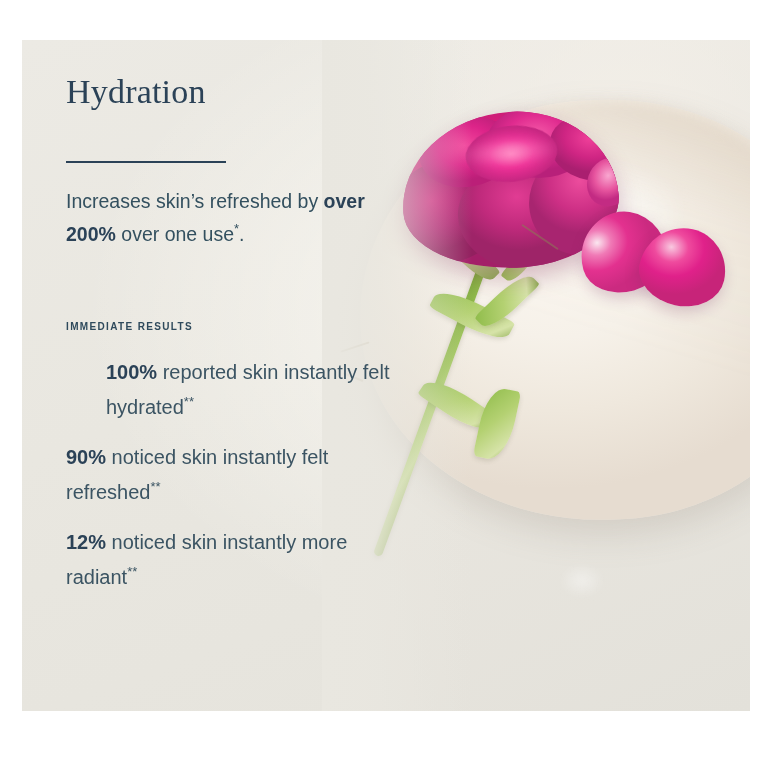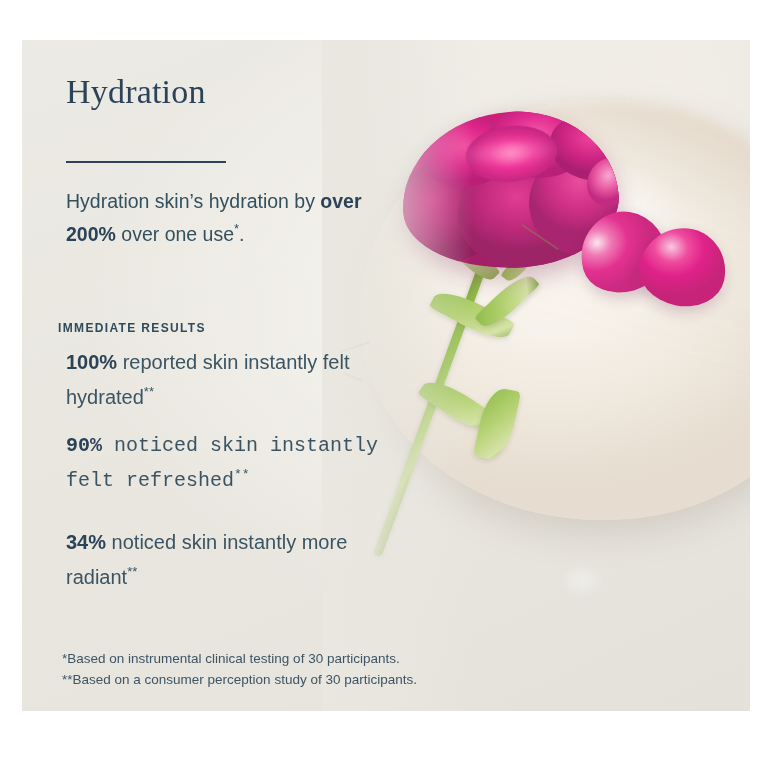--- a/index.html
+++ b/index.html
@@ -267,39 +267,39 @@
     width: 320px;
     font-size: 19.5px;
     line-height: 27px;
     color: #33505f;
   }
   .subtitle b { font-weight: 700; color: #2b4257; }
   .sup { font-size: 13px; vertical-align: super; }
 
   .section-label {
     position: absolute;
-    left: 36px;
+    left: 44px;
     top: 281px;
-    font-size: 12px;
+    font-size: 10px;
     font-weight: 700;
     letter-spacing: 1.35px;
     color: #2f4a5c;
   }
 
   .stat {
     position: absolute;
     left: 44px;
     width: 330px;
     font-size: 20px;
     line-height: 29px;
     color: #3b5463;
   }
   .stat b { font-weight: 700; color: #2b4257; }
-  .stat-0 { top: 308px; }
-  .stat-1 { top: 391px; font-family: Liberation Mono, monospace; }
+  .stat-0 { top: 318px; margin-left: 40px; }
+  .stat-1 { top: 403px; }
   .stat-2 { top: 488px; }
 
   .footnotes {
     position: absolute;
     left: 40px;
     top: 608px;
     font-size: 13.5px;
     line-height: 21px;
     color: #3d5465;
     white-space: nowrap;
@@ -354,37 +354,33 @@
 
     <div id="text-col">
 
       <div class="title">
         <span>Hydration</span><br>
       </div>
 
       <div class="rule"></div>
 
       <div class="subtitle">
-        <span>Hydration skin’s hydration by </span><b>over 200%</b><span> over one use</span><span class="sup">*</span><span>.</span>
+        <span>Increases skin’s refreshed by </span><b>over 200%</b><span> over one use</span><span class="sup">*</span><span>.</span>
       </div>
 
       <div class="section-label">IMMEDIATE RESULTS</div>
 
       <div class="stat stat-0">
         <b>100%</b><span> reported skin instantly felt hydrated</span><span class="sup">**</span>
       </div>
 
       <div class="stat stat-1">
         <b>90%</b><span> noticed skin instantly felt refreshed</span><span class="sup">**</span>
       </div>
 
       <div class="stat stat-2">
-        <b>34%</b><span> noticed skin instantly more radiant</span><span class="sup">**</span>
-      </div>
-
-      <div class="footnotes">
-        <div>*Based on instrumental clinical testing of 30 participants.</div>
-        <div>**Based on a consumer perception study of 30 participants.</div>
-      </div>
+        <b>12%</b><span> noticed skin instantly more radiant</span><span class="sup">**</span>
+      </div>
+
 
     </div>
   </div>
 </div>
 
 </body></html>

